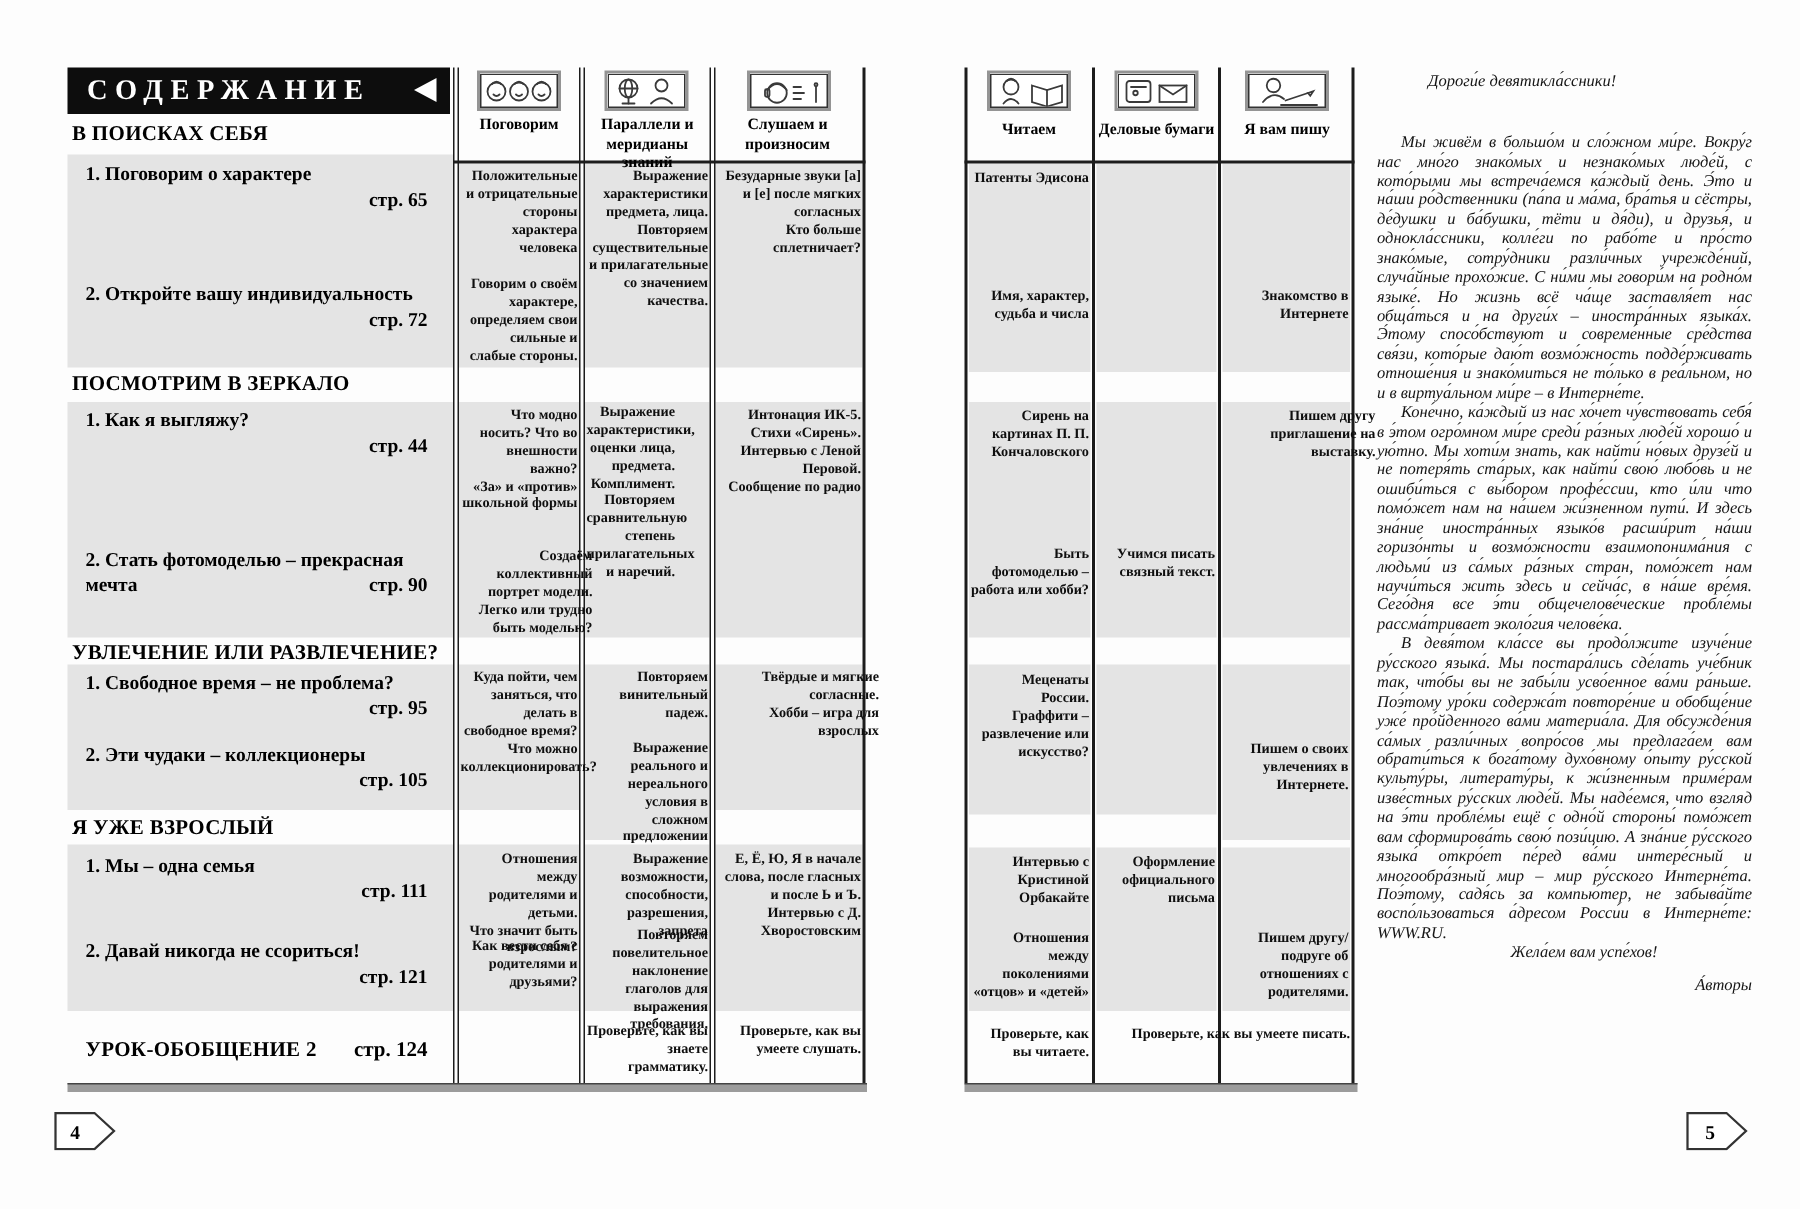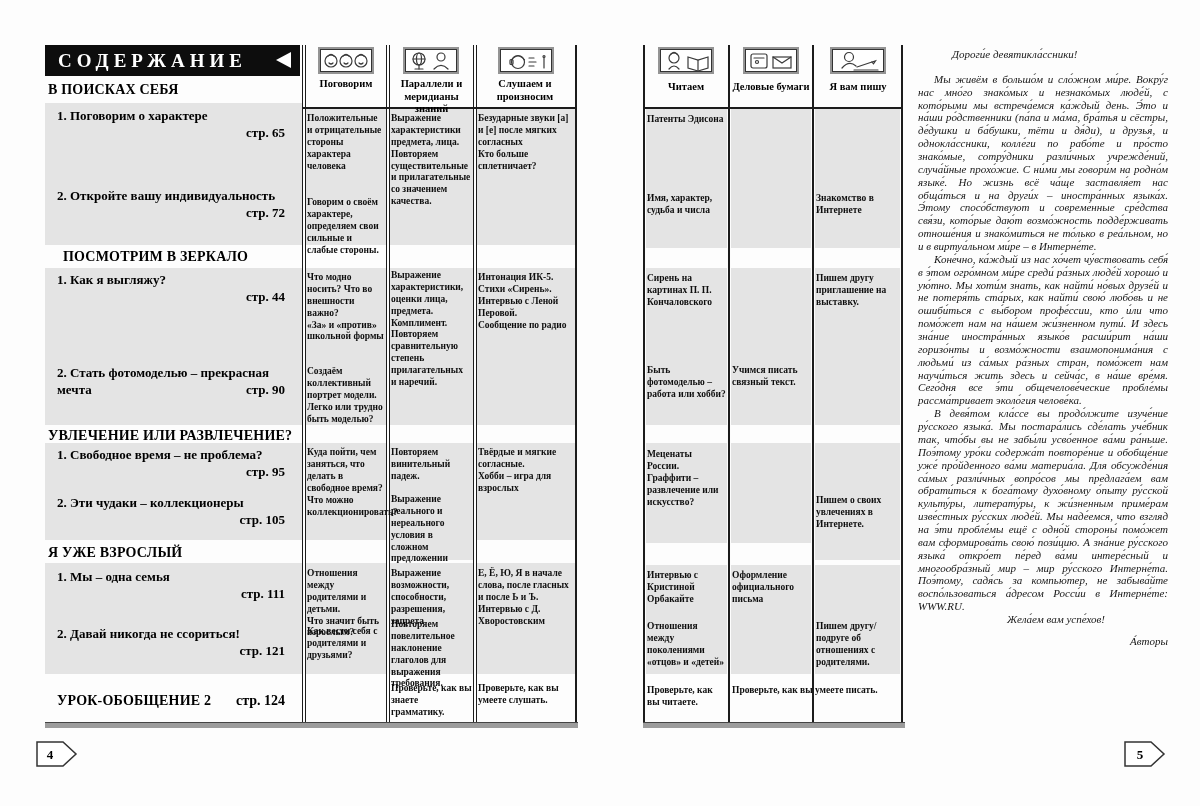--- a/index.html
+++ b/index.html
@@ -18,26 +18,26 @@
   .vline{position:absolute;top:0;height:677px;width:2px;background:#1c1c1c}
   .hline{position:absolute;height:1.5px;background:#1c1c1c}
   .bar{position:absolute;height:5px;background:#9c9c9c;border-top:1.5px solid #444}
   .iconbox{position:absolute;width:56px;height:27px;background:#fff;border:2px solid #949494;
            box-shadow:inset 0 0 0 1px #333;box-sizing:border-box;display:flex;align-items:center;justify-content:center}
   .iconbox svg{stroke:#3a3a3a;fill:none;stroke-width:1.2;stroke-linecap:round}
   .hdr-label{position:absolute;font:bold 10.5px/1.2 "Liberation Serif",serif;text-align:center;color:#000}
   .sect{position:absolute;font:bold 14px/1.15 "Liberation Serif",serif;letter-spacing:.2px;color:#000}
   .title{position:absolute;font:bold 13px/1.3 "Liberation Serif",serif;color:#000}
   .pgref{position:absolute;font:bold 13px/1.2 "Liberation Serif",serif;text-align:right;color:#000}
-  .cell{position:absolute;font:bold 9.5px/1.25 "Liberation Serif",serif;text-align:left;
+  .cell{position:absolute;font:bold 9.5px/1.25 "Liberation Serif",serif;text-align:right;
         white-space:pre-line;color:#0e0e0e}
   .letter{position:absolute;left:918px;top:48px;width:250px;
           font:italic 11px/1.17 "Liberation Serif",serif;text-align:justify;color:#151515}
   .letter p{margin:0;text-indent:16px}
-  .letter .salutation{text-indent:34px;margin-bottom:12px}
+  .letter .salutation{text-indent:34px;margin-bottom:28px}
   .letter .closing{text-indent:26px;text-align:center}
   .letter .signature{text-align:right;margin-top:9px}
   .tab{position:absolute;width:42px;height:26px}
   .tab text{font:bold 13px "Liberation Serif",serif;fill:#000}
 </style>
 </head>
 <body>
 
 <div id="left-page" class="page">
 
@@ -100,21 +100,21 @@
         <path d="M9.5 9 q6.5 -8 13 0"></path>
       <rect x="8" y="8.5" width="3" height="5" rx="1"></rect>
       <path d="M27 7 h5 M27 11 h7 M27 15 h5"></path>
       <line x1="42" y1="17" x2="42" y2="7"></line>
         <circle cx="42" cy="5.5" r="1"></circle>
     </svg>
   </div>
   <div class="hdr-label" style="left:429px;top:33px;width:102px">Слушаем и произносим</div>
 
   <div class="sect" style="left:3px;top:37px;width:250px">В ПОИСКАХ СЕБЯ</div>
-  <div class="sect" style="left:18px;top:204px;width:250px">ПОСМОТРИМ В ЗЕРКАЛО</div>
+  <div class="sect" style="left:3px;top:204px;width:250px">ПОСМОТРИМ В ЗЕРКАЛО</div>
   <div class="sect" style="left:3px;top:383px;width:250px">УВЛЕЧЕНИЕ ИЛИ РАЗВЛЕЧЕНИЕ?</div>
   <div class="sect" style="left:3px;top:500px;width:250px">Я УЖЕ ВЗРОСЛЫЙ</div>
 
   <div class="title" style="left:12px;top:63px;width:235px">1. Поговорим о характере</div>
   <div class="pgref" style="left:10px;top:80px;width:230px">стр. 65</div>
   <div class="title" style="left:12px;top:143px;width:235px">2. Откройте вашу индивидуальность</div>
   <div class="pgref" style="left:10px;top:160px;width:230px">стр. 72</div>
 
   <div class="title" style="left:12px;top:227px;width:235px">1. Как я выгляжу?</div>
   <div class="pgref" style="left:10px;top:244px;width:230px">стр. 44</div>
@@ -125,21 +125,21 @@
   <div class="pgref" style="left:10px;top:419px;width:230px">стр. 95</div>
   <div class="title" style="left:12px;top:450px;width:235px">2. Эти чудаки – коллекционеры</div>
   <div class="pgref" style="left:10px;top:467px;width:230px">стр. 105</div>
 
   <div class="title" style="left:12px;top:524px;width:235px">1. Мы – одна семья</div>
   <div class="pgref" style="left:10px;top:541px;width:230px">стр. 111</div>
   <div class="title" style="left:12px;top:581px;width:235px">2. Давай никогда не ссориться!</div>
   <div class="pgref" style="left:10px;top:598px;width:230px">стр. 121</div>
 
   <div class="cell" style="left:262px;top:68px;width:78px">Положительные и отрицательные стороны характера человека</div>
-  <div class="cell" style="left:262px;top:152px;width:78px">Говорим о своём характере, определяем свои сильные и слабые стороны.</div>
+  <div class="cell" style="left:262px;top:140px;width:78px">Говорим о своём характере, определяем свои сильные и слабые стороны.</div>
   <div class="cell" style="left:262px;top:227px;width:78px">Что модно носить? Что во внешности важно?
 «За» и «против» школьной формы</div>
   <div class="cell" style="left:262px;top:321px;width:88px">Создаём коллективный портрет модели. Легко или трудно быть моделью?</div>
   <div class="cell" style="left:262px;top:402px;width:78px">Куда пойти, чем заняться, что делать в свободное время?</div>
   <div class="cell" style="left:262px;top:450px;width:78px">Что можно коллекционировать?</div>
   <div class="cell" style="left:262px;top:523px;width:78px">Отношения между родителями и детьми.
 Что значит быть взрослым?</div>
   <div class="cell" style="left:262px;top:581px;width:78px">Как вести себя с родителями и друзьями?</div>
 
   <div class="cell" style="left:346px;top:68px;width:81px">Выражение характеристики предмета, лица. Повторяем существительные и прилагательные со значением качества.</div>

